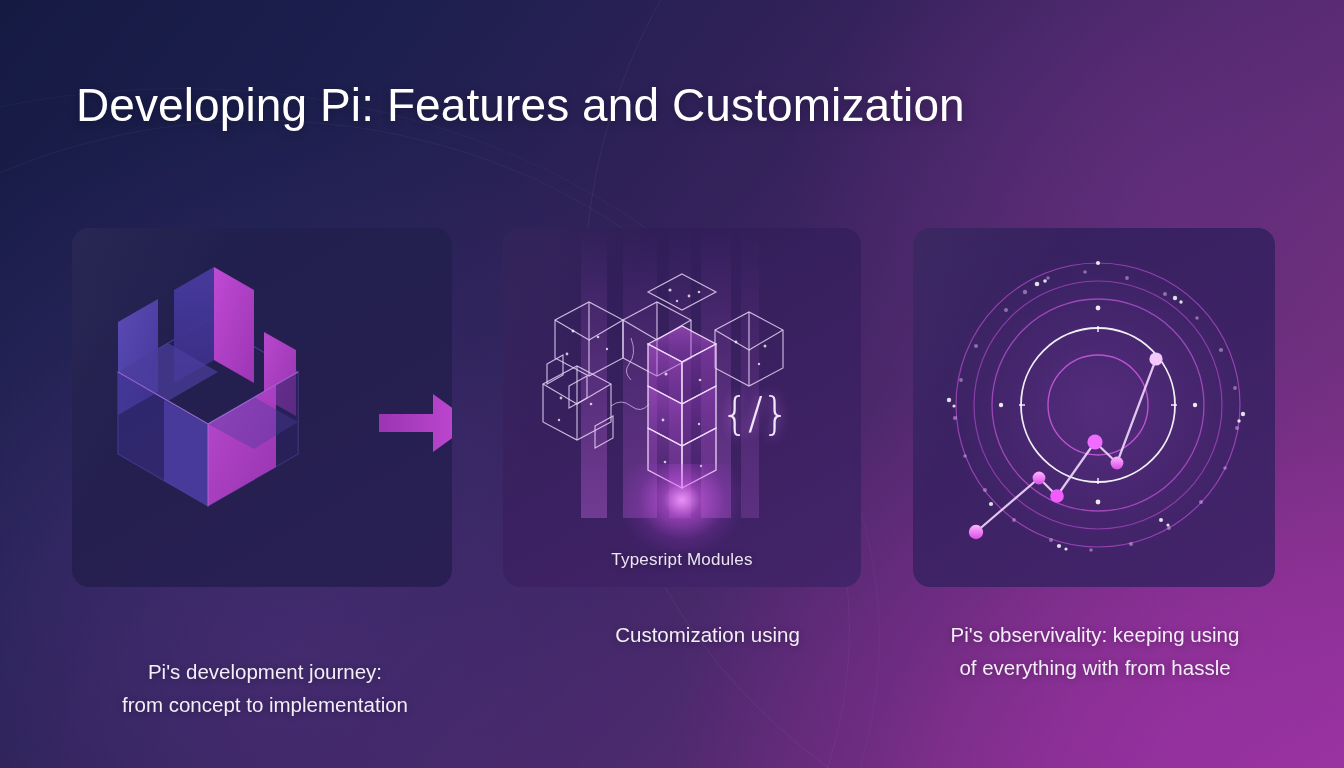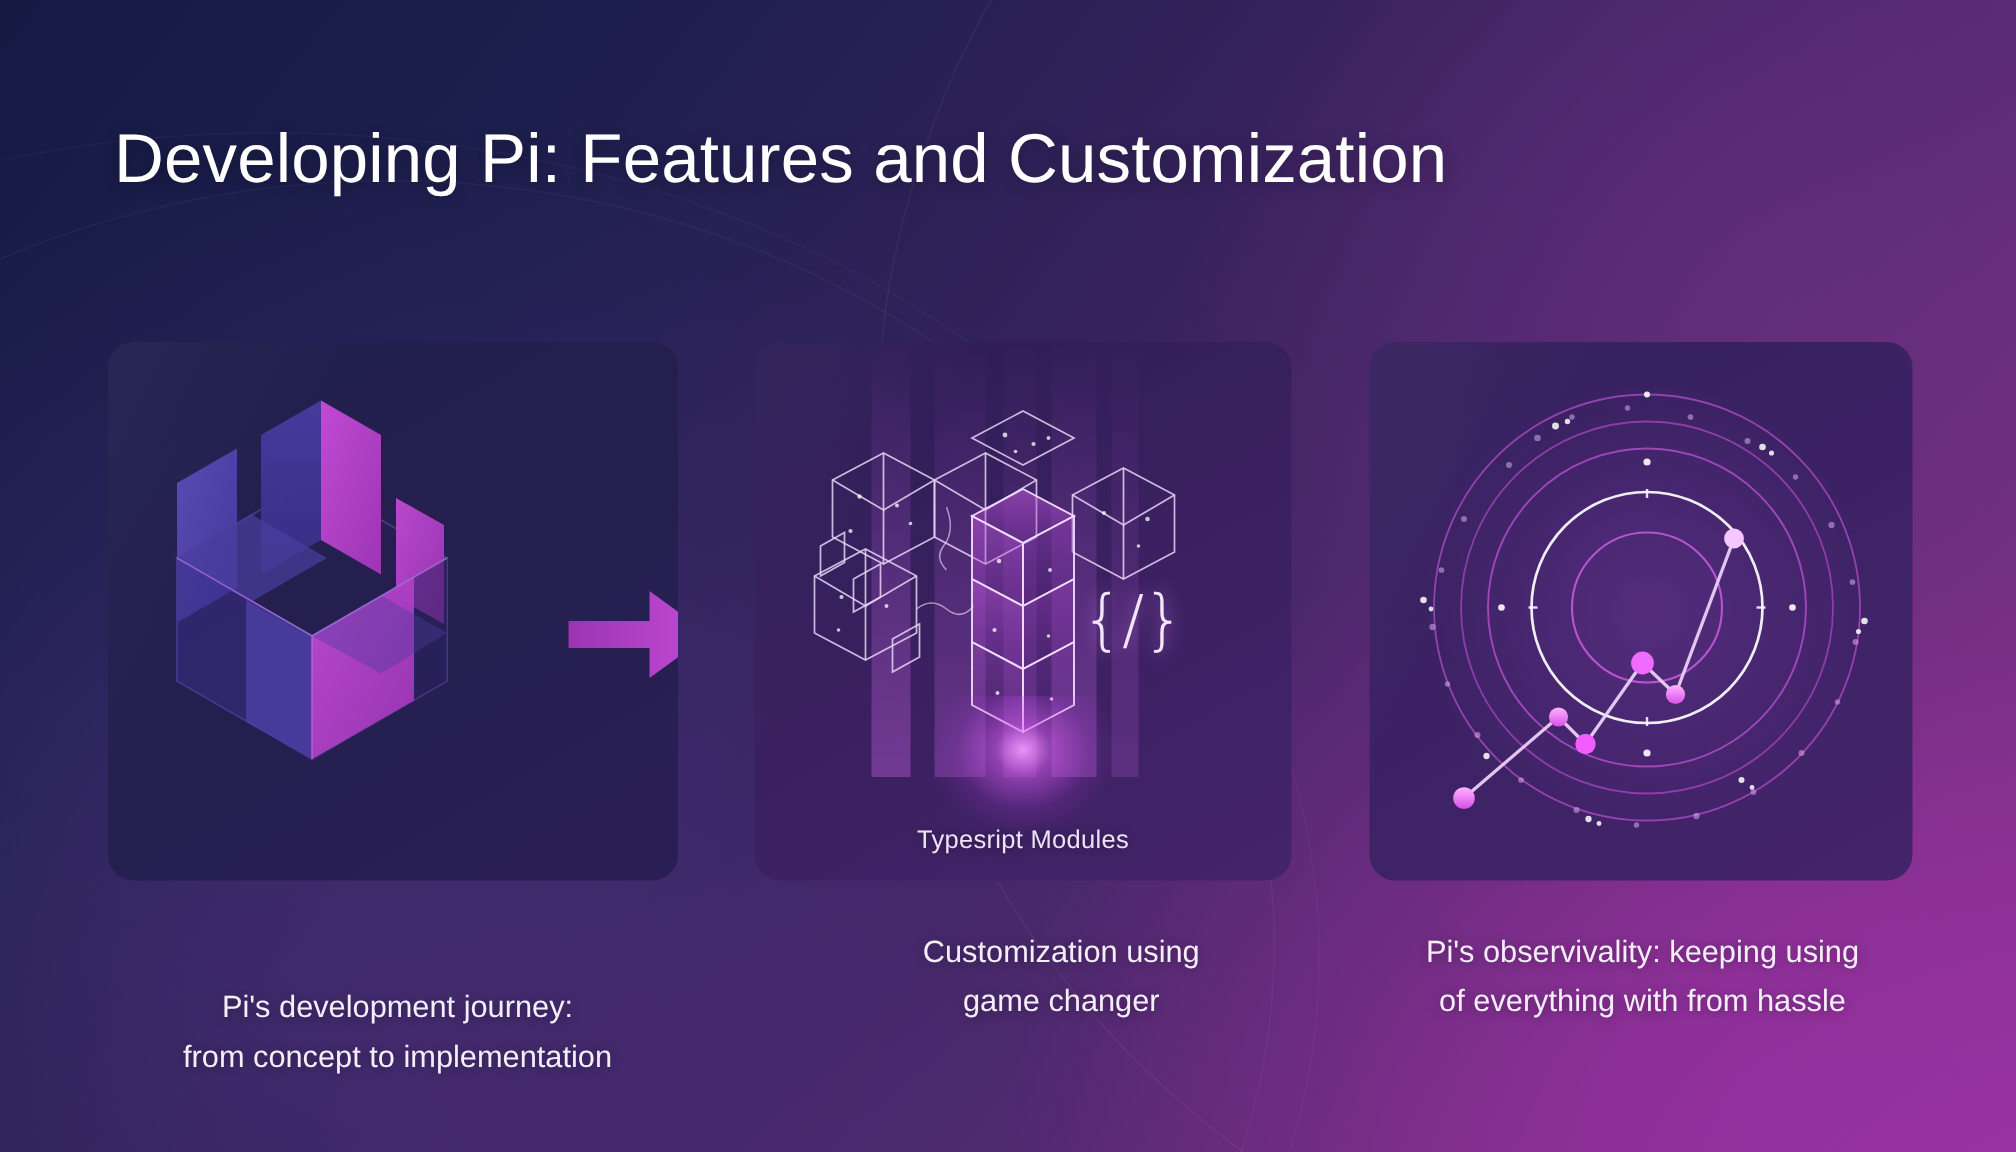--- a/index.html
+++ b/index.html
@@ -356,20 +356,19 @@
       </g>
     </svg>
   </div>
 
   <div class="caption" id="caption-1">
     <div>Pi's development journey:</div>
     <div>from concept to implementation</div>
   </div>
   <div class="caption" id="caption-2">
     <div>Customization using</div>
-    <div>game changer</div>
   </div>
   <div class="caption" id="caption-3">
     <div>Pi's observivality: keeping using</div>
     <div>of everything with from hassle</div>
   </div>
 
 </div>
 
 </body></html>

